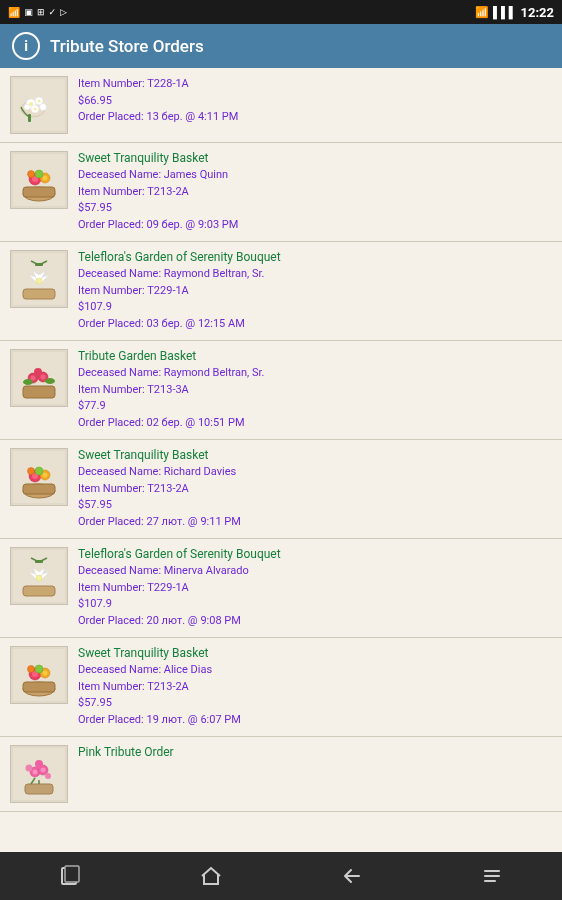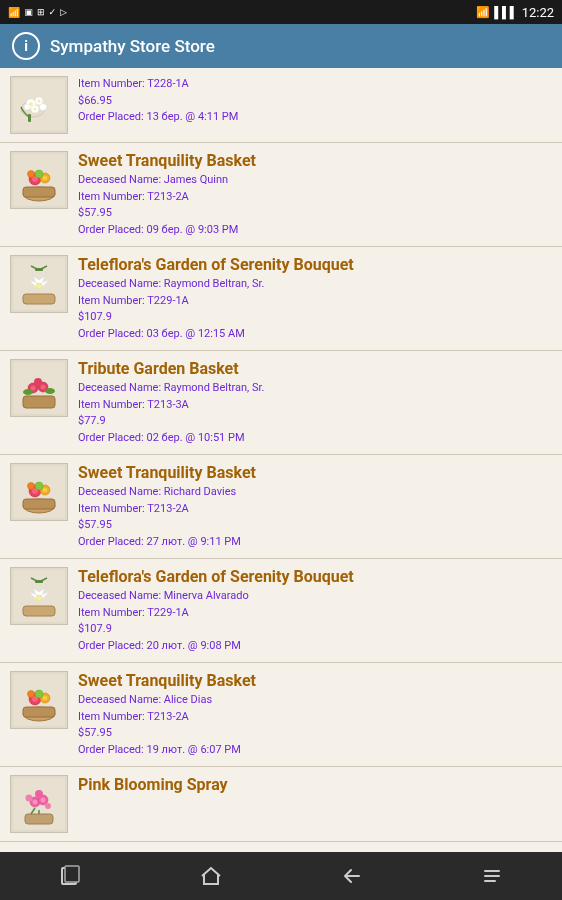--- a/index.html
+++ b/index.html
@@ -98,23 +98,23 @@
     }
     .flower-svg {
       width: 52px;
       height: 52px;
     }
     .order-details {
       flex: 1;
       min-width: 0;
     }
     .order-title {
-      font-size: 16px;
-      font-weight: bold;
-      color: #a16207;
+      font-size: 12px;
+      font-weight: normal;
+      color: #15803d;
       margin-bottom: 2px;
     }
     .order-meta {
       font-size: 11px;
       color: #6d28d9;
       line-height: 1.5;
     }
 
     
     .bottom-nav {
@@ -159,29 +159,29 @@
 
     <span class="status-icon">📶</span>
     <span class="status-icon" style="font-size:9px; color:white;">▣</span>
     <span class="status-icon" style="font-size:9px; color:white;">⊞</span>
     <span class="status-icon" style="font-size:9px; color:white;">✓</span>
     <span class="status-icon" style="font-size:9px; color:white;">▷</span>
   </div>
   <div class="status-bar-right">
     <span style="font-size:11px;">📶</span>
     <span style="font-size:11px;">▌▌▌</span>
-    <span style="font-size:13px; font-weight:normal;">12:22</span>
+    <span style="font-size:13px; font-weight:bold;">12:22</span>
   </div>
 </div>
 
 <div class="app-header">
   <div class="app-header-icon">
     <span>i</span>
   </div>
-  <span class="app-header-title">Sympathy Store Store</span>
+  <span class="app-header-title">Tribute Store Orders</span>
 </div>
 
 <div class="content-area" id="orders-container">
 <div class="order-item">
       <div class="order-thumbnail">
         <svg class="flower-svg" viewBox="0 0 52 52" xmlns="http://www.w3.org/2000/svg">
       <rect width="52" height="52" fill="#e8e0d0"></rect>
       <ellipse cx="20" cy="30" rx="12" ry="8" fill="#e8dcc8" stroke="#c0b898" stroke-width="0.5"></ellipse>
       <circle cx="18" cy="25" r="5" fill="white" stroke="#ddd" stroke-width="0.5"></circle>
       <circle cx="26" cy="22" r="4" fill="white" stroke="#ddd" stroke-width="0.5"></circle>
@@ -323,21 +323,21 @@
       <circle cx="30" cy="22" r="5" fill="#f060a0" stroke="#d04080" stroke-width="0.5"></circle>
       <circle cx="30" cy="22" r="2.5" fill="#f890c0"></circle>
       <circle cx="26" cy="16" r="4" fill="#f060a0"></circle>
       <circle cx="16" cy="20" r="3.5" fill="#f080b0"></circle>
       <circle cx="35" cy="28" r="3" fill="#f080b0"></circle>
       <path d="M22 30 L18 36" stroke="#5a8a40" stroke-width="1.5"></path>
       <path d="M26 32 L26 36" stroke="#5a8a40" stroke-width="1.5"></path>
     </svg>
       </div>
       <div class="order-details">
-        <div class="order-title">Pink Blooming Spray</div>
+        <div class="order-title">Pink Tribute Order</div>
       </div>
     </div>
   </div>
 
 <div class="bottom-nav">
   <div class="nav-btn">
     <svg width="24" height="24" viewBox="0 0 24 24" fill="none">
       <rect x="4" y="4" width="14" height="16" rx="1" stroke="#ccc" stroke-width="2" fill="none"></rect>
       <rect x="7" y="2" width="14" height="16" rx="1" stroke="#aaa" stroke-width="1.5" fill="#2a2a2a"></rect>
     </svg>

